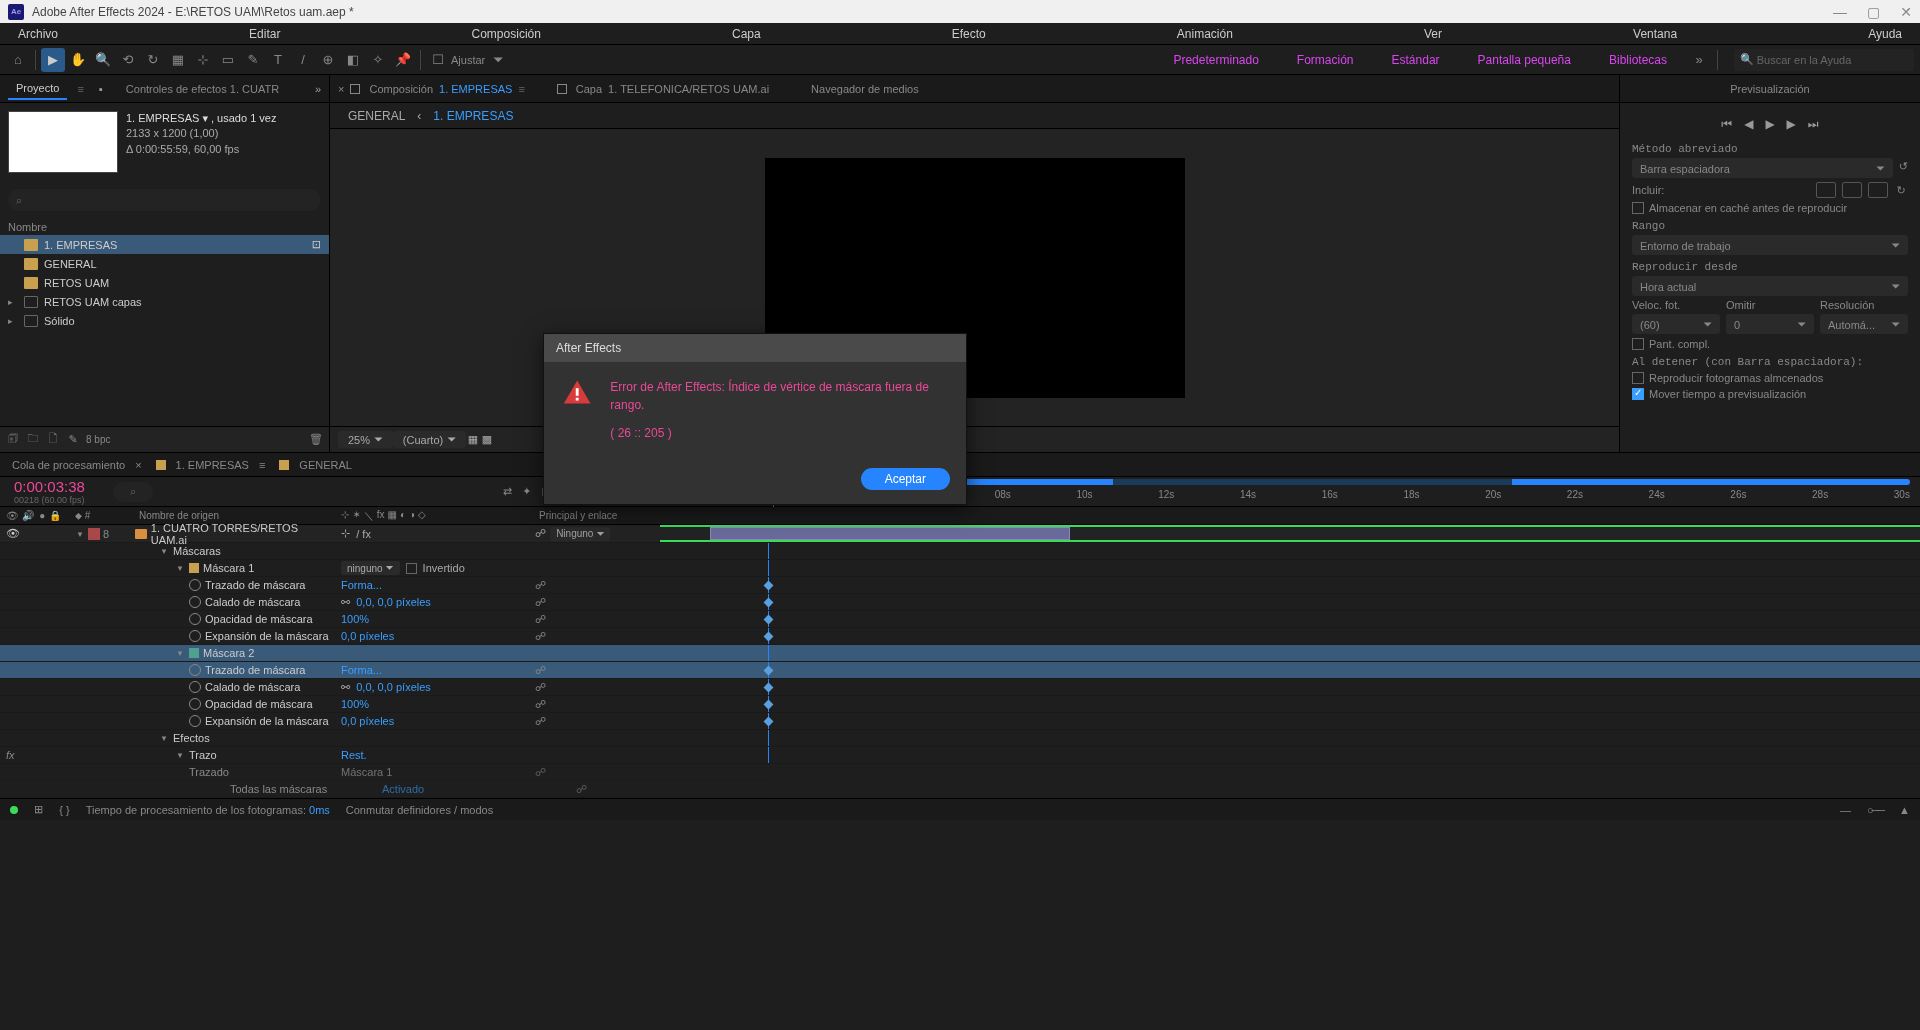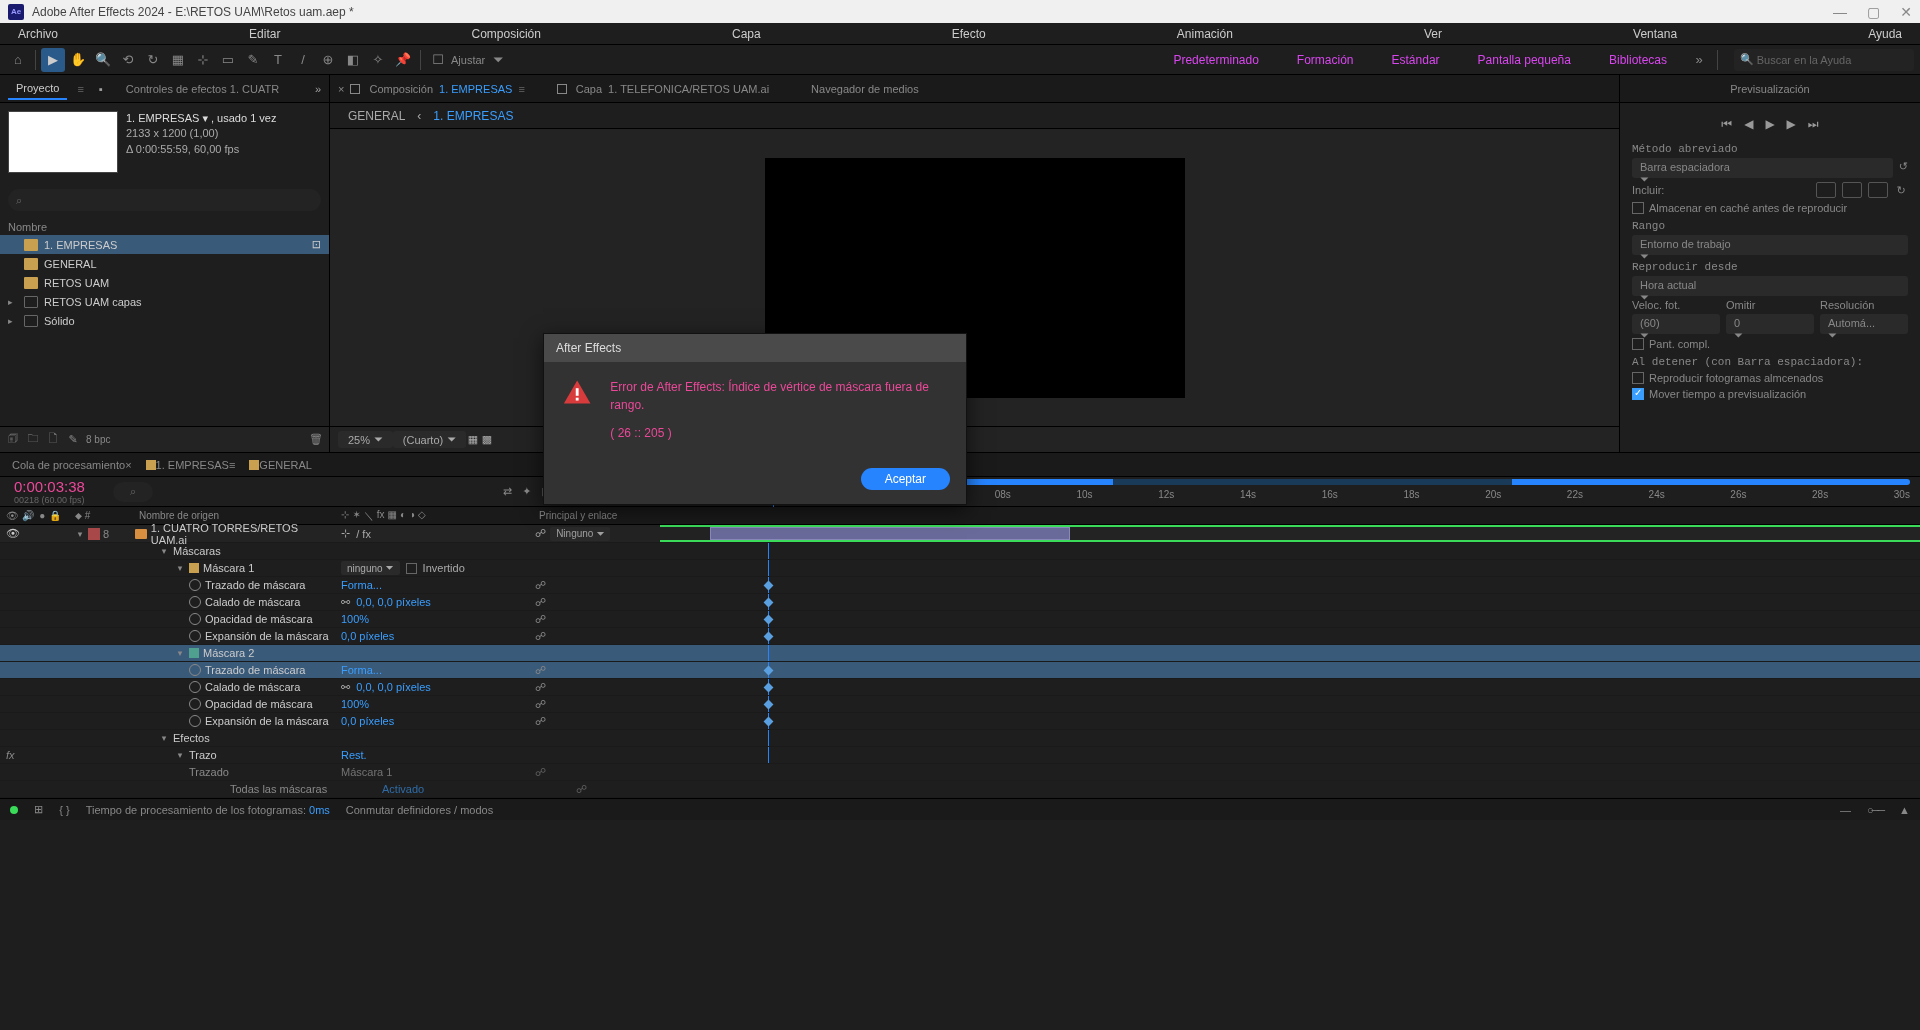--- a/index.html
+++ b/index.html
@@ -58,34 +58,34 @@
 .comp-canvas { width: 420px; height: 240px; background: #000; }
 .comp-footer { height: 26px; border-top: 1px solid #000; display: flex; align-items: center; padding: 0 8px; gap: 0; background:#232323; color:#aaa;font-size:11px;}
 .comp-footer .dd { background:#2a2a2a;padding:2px 10px;border-radius:3px;display:flex;align-items:center;gap:4px;}
 
 
 .preview-panel { width: 300px; background: #1e1e1e; display:flex;flex-direction:column;}
 .prev-title { height: 28px; display:flex;align-items:center;justify-content:center;color:#888;font-size:11px;border-bottom:1px solid #000;background:#1a1a1a;}
 .prev-body { padding: 8px 12px; color: #888; font-size: 11px; }
 .prev-controls { display: flex; justify-content: center; gap: 12px; padding: 6px 0; color:#999;font-size:12px;}
 .prev-label { margin-top: 6px; color:#888;font-family:Liberation Mono, monospace;}
-.prev-dd { background: #2a2a2a; padding: 3px 8px; margin-top: 3px; border-radius: 3px; display:flex;justify-content:space-between;align-items:flex-start;height:20px;flex-direction:column;}
+.prev-dd { background: #2a2a2a; padding: 3px 8px; margin-top: 3px; border-radius: 3px; display:flex;justify-content:space-between;align-items:flex-end;height:20px;}
 .prev-icon-row { display:flex;gap:6px;margin-top:4px;align-items:center;}
 .prev-icon-row .ibox{width:20px;height:16px;border:1px solid #555;border-radius:2px;}
 .prev-check-row { display:flex;align-items:center;gap:5px;margin-top:4px;}
 .prev-check { width:12px;height:12px;border:1px solid #666;display:inline-block;}
 .prev-check.checked{background:#3a9eff;border-color:#3a9eff;position:relative;}
 .prev-check.checked::after{content:'✓';position:absolute;top:-2px;left:1px;color:#fff;font-size:10px;}
 .prev-grid { display:flex;gap:6px;margin-top:3px;}
 .prev-grid .cell{flex:1;}
 
 
 .timeline-area { border-top: 1px solid #000; background: #1e1e1e; }
 .timeline-tabs { height: 24px; display: flex; align-items: center; padding: 0 12px; gap: 14px; border-bottom: 1px solid #000; color:#888;font-size:11px;background:#1a1a1a;}
-.timeline-tabs .t-tab{display:flex;align-items:center;gap:0;}
+.timeline-tabs .t-tab{display:flex;align-items:center;gap:10px;}
 .timeline-tabs .close-x{color:#888;}
 .tl-sq { width:10px;height:10px;display:inline-block;}
 .tl-sq.orange{background:#c8a050;}
 .timeline-top { height: 30px; display: flex; align-items: center; border-bottom: 1px solid #000; }
 .tl-timecode { width: 105px; padding-left: 14px; }
 .tl-timecode .tc { color: #ec4899; font-size: 15px; font-weight: 500; }
 .tl-timecode .tc-sub { color: #666; font-size: 9px; }
 .tl-search { width:390px; display:flex;align-items:center;padding-left:8px;}
 .tl-search-box { height:20px;background:#232323;border-radius:10px;width:40px;display:flex;align-items:center;justify-content:center;color:#666;}
 .tl-icons-mid { width: 160px; display:flex;gap:10px;padding-left:8px;color:#888;}

